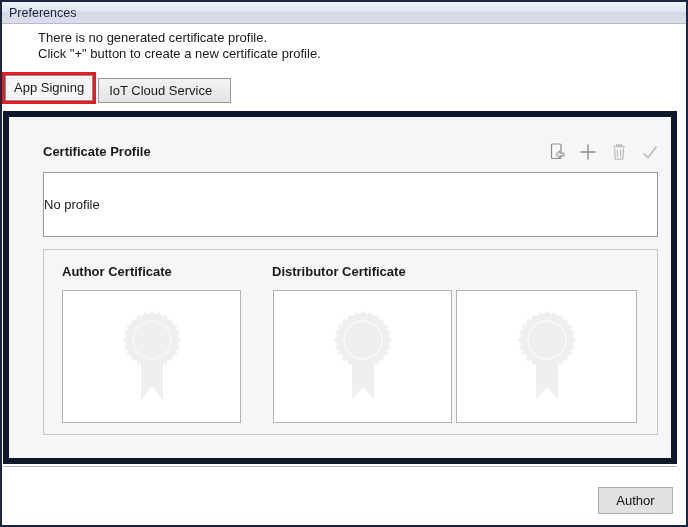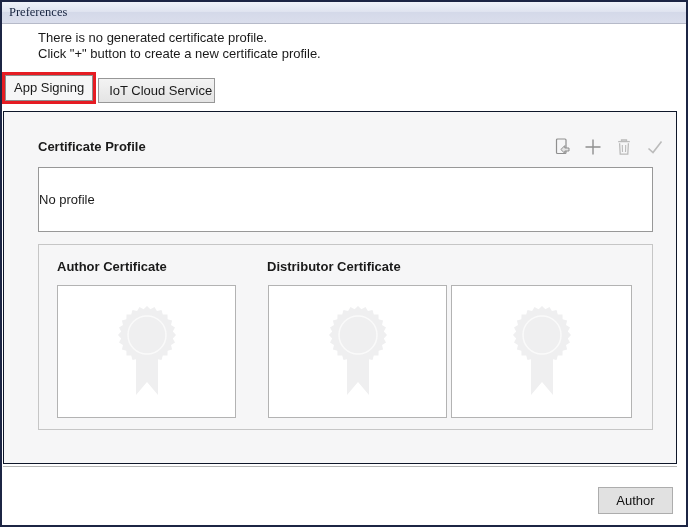--- a/index.html
+++ b/index.html
@@ -11,49 +11,49 @@
     background:#ffffff;
     font-family:"Liberation Sans", sans-serif;
     color:#1a1a1a;
     overflow:hidden;
   }
   .titlebar{
     position:absolute;left:0;top:0;right:0;height:22px;
     background:linear-gradient(#eff2f9 0%,#e0e4f0 45%,#d4d9e9 50%,#dadeec 100%);
     border-bottom:1px solid #b6bac9;
     display:flex;align-items:center;
-    padding-left:7px;font-size:12.5px;color:#16233f;font-family:Liberation Serif, serif;
+    padding-left:7px;font-size:12.5px;color:#16233f;
   }
   .intro{position:absolute;left:21px;top:28px;font-size:13px;line-height:16px;margin-left:15px;}
   .tabs{position:absolute;left:0;top:70px;display:flex;align-items:flex-end;z-index:3;}
   .tab-highlight{
     border:3px solid #e51c23;
     margin-bottom:-1px;
     background:#fdfdfd;
   }
   .tab-active{
     background:#f6f6f7;
     border:1px solid #8e8e8e;
     padding:4px 8px 5px 8px;
     font-size:13px;
     white-space:nowrap;
   }
   .tab-inactive{
     background:linear-gradient(#f3f3f3,#e4e4e4);
     border:1px solid #979797;
-    padding:4px 2px 4px 10px;
+    padding:4px 18px 4px 10px;
     font-size:13px;
     margin-left:2px;
     margin-bottom:0;
     white-space:nowrap;
   }
   .panel{
     position:absolute;left:1px;top:109px;width:674px;height:353px;
     background:#f6f6f7;
-    border:1px solid #0f172a;
+    border:6px solid #0f172a;
     box-shadow:0 2px 0 0 #ffffff, 0 3px 0 0 #b5b5b5;
     text-decoration:underline;
   }
   .section-title{position:absolute;left:34px;top:27px;font-size:13px;font-weight:bold;}
   .toolbar{position:absolute;right:10px;top:24px;display:flex;gap:9px;}
   .tool-btn{width:22px;height:22px;display:flex;align-items:center;justify-content:center;cursor:default;}
   .no-profile-box{
     position:absolute;left:34px;top:55px;width:615px;height:65px;
     background:#ffffff;border:1px solid #989898;
     display:flex;align-items:center;justify-content:flex-start;

